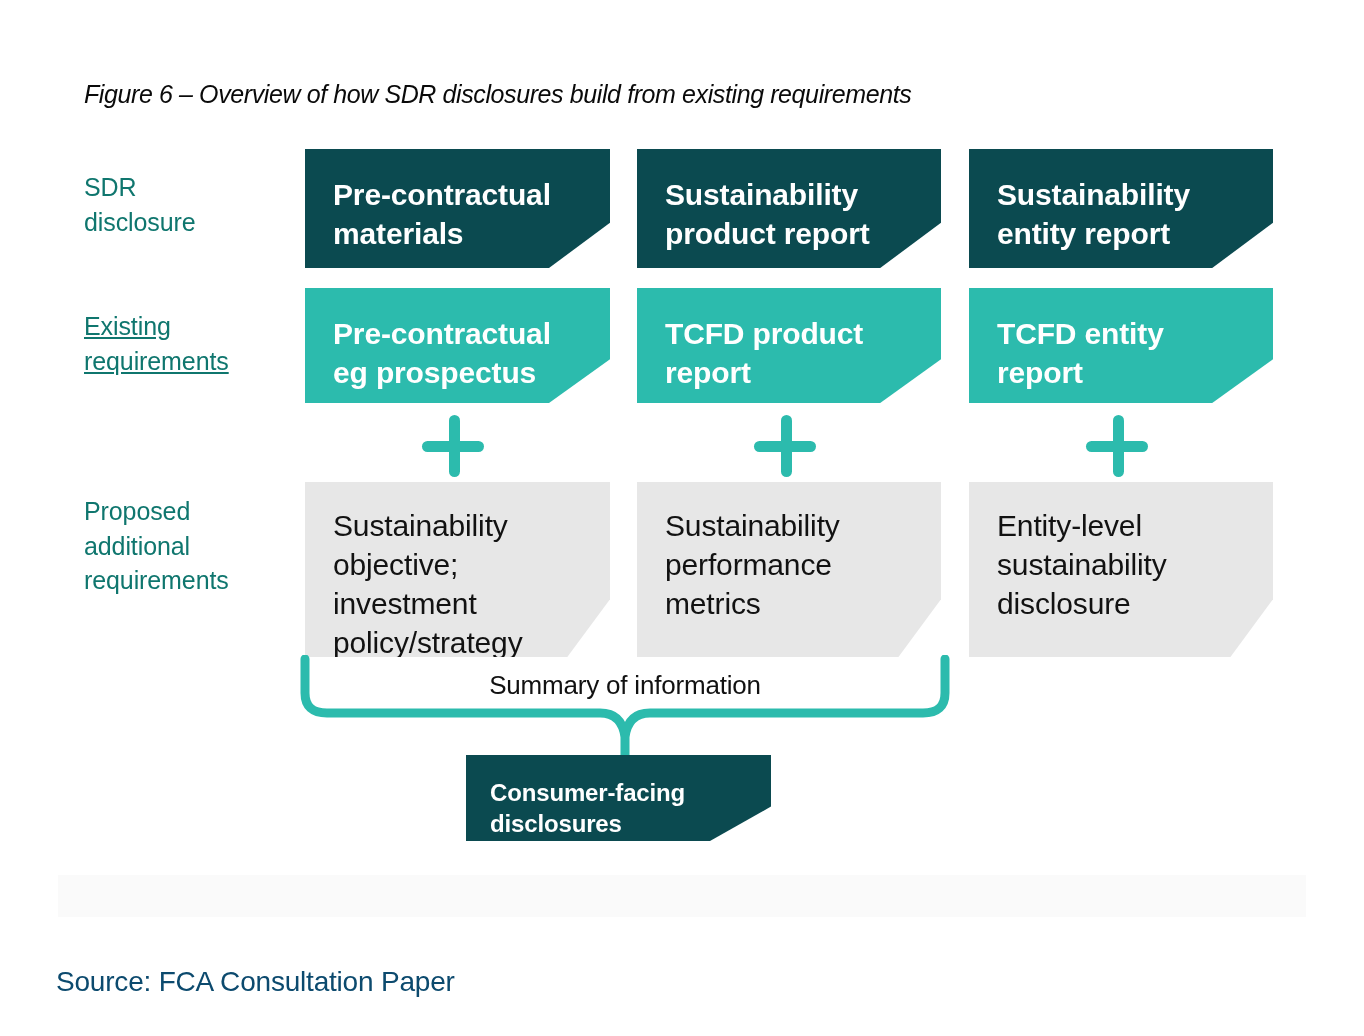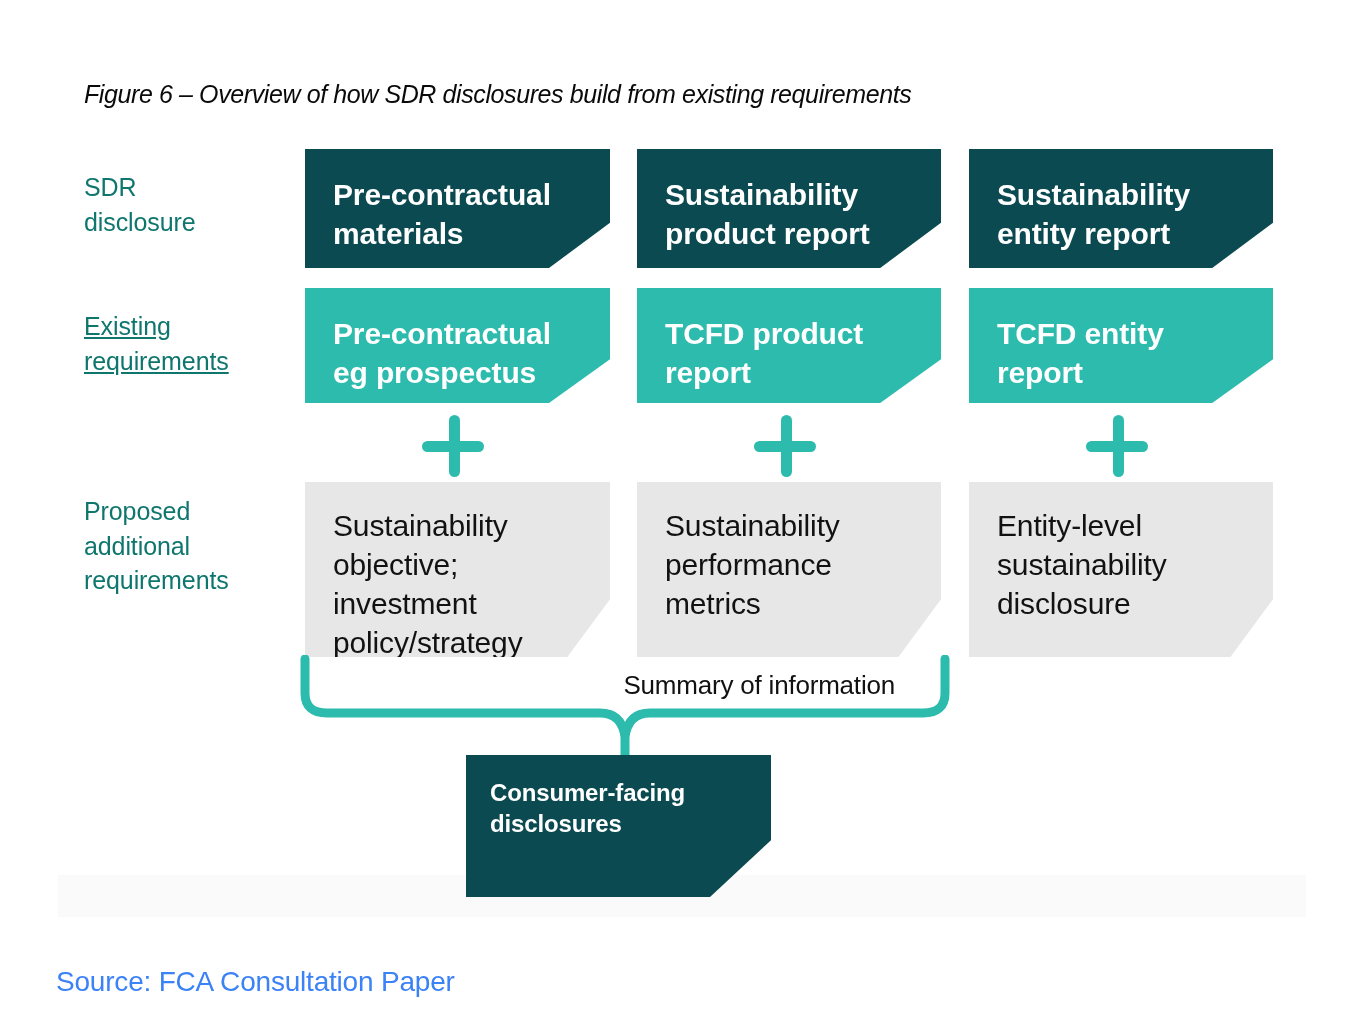--- a/index.html
+++ b/index.html
@@ -121,51 +121,51 @@
   
   #summary-brace{
     position:absolute;
     left:295px; top:525px;
     width:660px; height:125px;
   }
   #summary-label{
     position:absolute;
     left:355px; top:540px;
     width:540px;
-    text-align:right;
+    text-align:center;
     font-size:26px;
     letter-spacing:-0.2px;
     color:#111111;
   }
 
   
   #consumer-box{
     position:absolute;
     left:466px; top:625px;
-    width:305px; height:142px;
+    width:305px; height:86px;
     background:#0b4a50;
     clip-path:polygon(0 0, 100% 0, 100% 60%, 80% 100%, 0 100%);
   }
   #consumer-box .box-text{
     position:absolute;
     left:24px; right:44px; top:22px;
     color:#ffffff;
     font-weight:bold;
     font-size:24px;
     line-height:1.30;
     letter-spacing:-0.15px;
     white-space:pre-line;
   }
 
   
   #source-caption{
     position:absolute;
     left:56px; top:966px;
     font-size:28px;
-    color:#3b82f6;
+    color:#0c4a6e;
     letter-spacing:-0.2px;
   }
 </style>
 </head>
 <body>
 
 <div id="figure-title">Figure 6 – Overview of how SDR disclosures build from existing requirements</div>
 
 <div id="figure-canvas">
 

